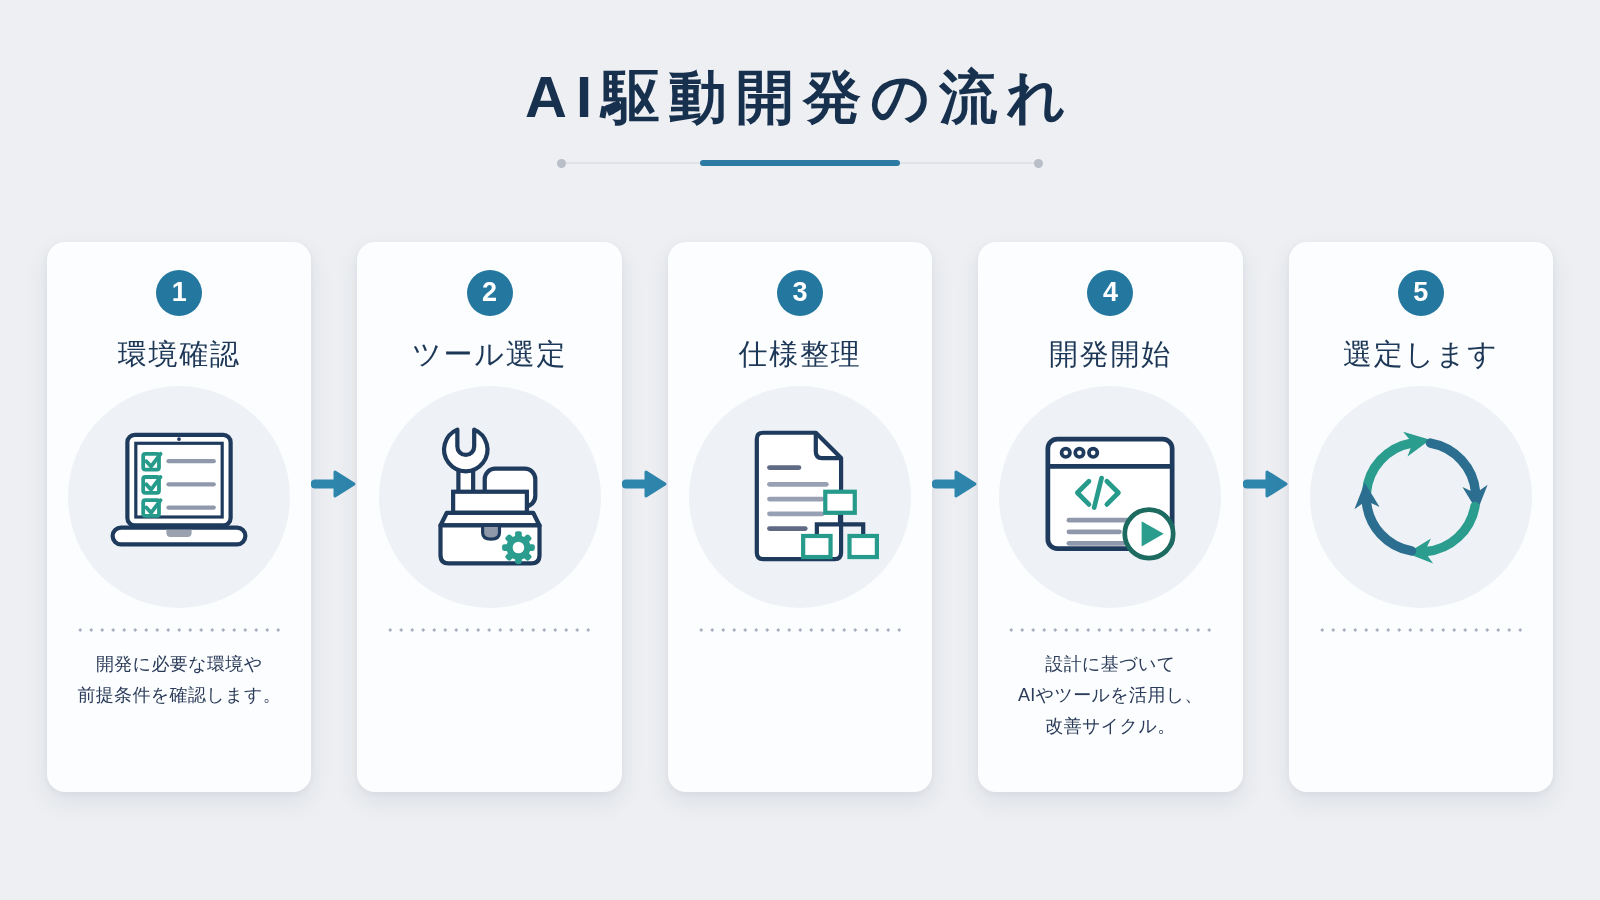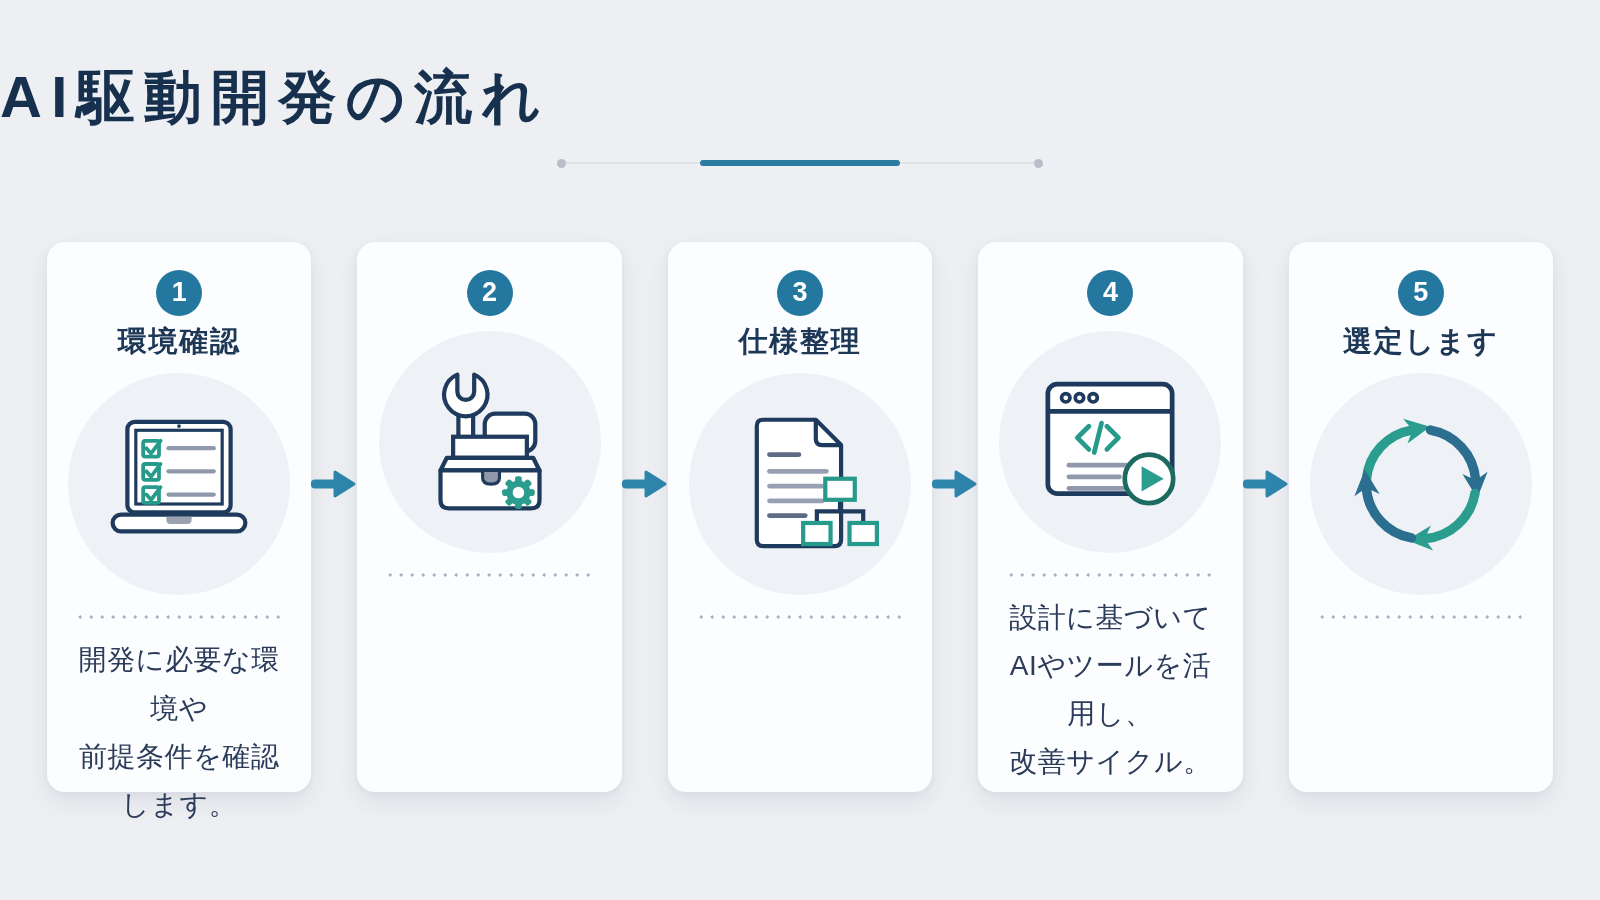--- a/index.html
+++ b/index.html
@@ -4,21 +4,21 @@
 <style>
   html,body{margin:0;padding:0;}
   body{
     width:1600px;height:900px;
     background:#edeff2;
     font-family:"Liberation Sans","DejaVu Sans",sans-serif;
     overflow:hidden;
     -webkit-font-smoothing:antialiased;
   }
   
-  .header{text-align:left;padding-top:62px;}
+  .header{text-align:center;padding-top:62px;}
   .page-title{
     margin:0;
     font-size:58px;
     font-weight:700;
     color:#16304e;
     letter-spacing:0.16em;
     line-height:1.2;
   }
   .title-divider{
     position:relative;
@@ -64,22 +64,22 @@
   .arrow-gap svg{margin-top:226px;display:block;}
   .num-badge{
     width:46px;height:46px;border-radius:50%;
     background:#24789f;
     color:#ffffff;
     font-size:27px;font-weight:700;
     display:flex;align-items:center;justify-content:center;
     margin:0 auto;
   }
   .step-title{
-    margin-top:8px;
-    font-size:29px;font-weight:700;
+    margin-top:21px;
+    font-size:29px;font-weight:400;
     color:#1d3757;
     letter-spacing:0.06em;
     line-height:1.2;
   }
   .icon-circle{
     width:222px;height:222px;border-radius:50%;
     background:#eef1f6;
     margin:15px auto 0;
     display:flex;align-items:center;justify-content:center;
   }
@@ -87,21 +87,21 @@
   .dotted-divider{
     margin:20px 6px 0;
     height:4px;
     background-image:radial-gradient(circle 1.8px at center,#a9b1c0 98%,transparent);
     background-size:11px 4px;
     background-repeat:repeat-x;
     background-position:center;
   }
   .step-desc{
     margin-top:17px;
-    font-size:28px;
+    font-size:18px;
     line-height:1.72;
     color:#2b3c5a;
     letter-spacing:0.02em;
     white-space:pre-line;
   }
 </style>
 </head>
 <body>
 
 <div class="header">
@@ -148,20 +148,21 @@
 
   <div class="arrow-gap">
     <svg width="46" height="32" viewBox="0 0 46 32">
       <line x1="4" y1="16" x2="25" y2="16" stroke="#2f86ad" stroke-width="9" stroke-linecap="round"></line>
       <path d="M24 4 L43 16 L24 28 Z" fill="#2f86ad" stroke="#2f86ad" stroke-width="3" stroke-linejoin="round"></path>
     </svg>
   </div>
 
   <div class="step-card">
     <div class="num-badge">2</div>
+    <div class="step-title">ツール選定</div>
     <div class="icon-circle">
       <svg viewBox="0 0 150 150">
         <path d="M45 44 L45 96 L59 96 L59 44" fill="#ffffff" stroke="#1e3a5c" stroke-width="4"></path>
         <path d="M44 11 L44 27 A8 8 0 0 0 60 27 L60 11 A20.6 20.6 0 1 1 44 11 Z" fill="#ffffff" stroke="#1e3a5c" stroke-width="4" stroke-linejoin="round"></path>
         <rect x="70" y="48" width="48" height="36" rx="10" fill="#ffffff" stroke="#1e3a5c" stroke-width="4"></rect>
         <rect x="40" y="70" width="70" height="20" fill="#ffffff" stroke="#1e3a5c" stroke-width="4"></rect>
         <path d="M34 90 L116 90 L122 102 L28 102 Z" fill="#ffffff" stroke="#1e3a5c" stroke-width="4" stroke-linejoin="round"></path>
         <path d="M28 102 h94 v28 q0 8 -8 8 H36 q-8 0 -8 -8 Z" fill="#ffffff" stroke="#1e3a5c" stroke-width="4" stroke-linejoin="round"></path>
         <path d="M68 102 h16 v7 q0 6 -8 6 q-8 0 -8 -6 Z" fill="#8f99a9" stroke="#1e3a5c" stroke-width="3" stroke-linejoin="round"></path>
         <g transform="translate(102,123)">
@@ -216,20 +217,21 @@
 
   <div class="arrow-gap">
     <svg width="46" height="32" viewBox="0 0 46 32">
       <line x1="4" y1="16" x2="25" y2="16" stroke="#2f86ad" stroke-width="9" stroke-linecap="round"></line>
       <path d="M24 4 L43 16 L24 28 Z" fill="#2f86ad" stroke="#2f86ad" stroke-width="3" stroke-linejoin="round"></path>
     </svg>
   </div>
 
   <div class="step-card">
     <div class="num-badge">4</div>
+    <div class="step-title">開発開始</div>
     <div class="icon-circle">
       <svg viewBox="0 0 150 150">
         <rect x="16" y="20" width="118" height="104" rx="9" fill="#ffffff" stroke="#1e3a5c" stroke-width="4.5"></rect>
         <line x1="16" y1="46" x2="134" y2="46" stroke="#1e3a5c" stroke-width="4.5"></line>
         <g fill="#ffffff" stroke="#1e3a5c" stroke-width="3.5">
           <circle cx="33" cy="33" r="4"></circle>
           <circle cx="46" cy="33" r="4"></circle>
           <circle cx="59" cy="33" r="4"></circle>
         </g>
         <g fill="none" stroke="#279b8b" stroke-width="4.5" stroke-linecap="round" stroke-linejoin="round">

